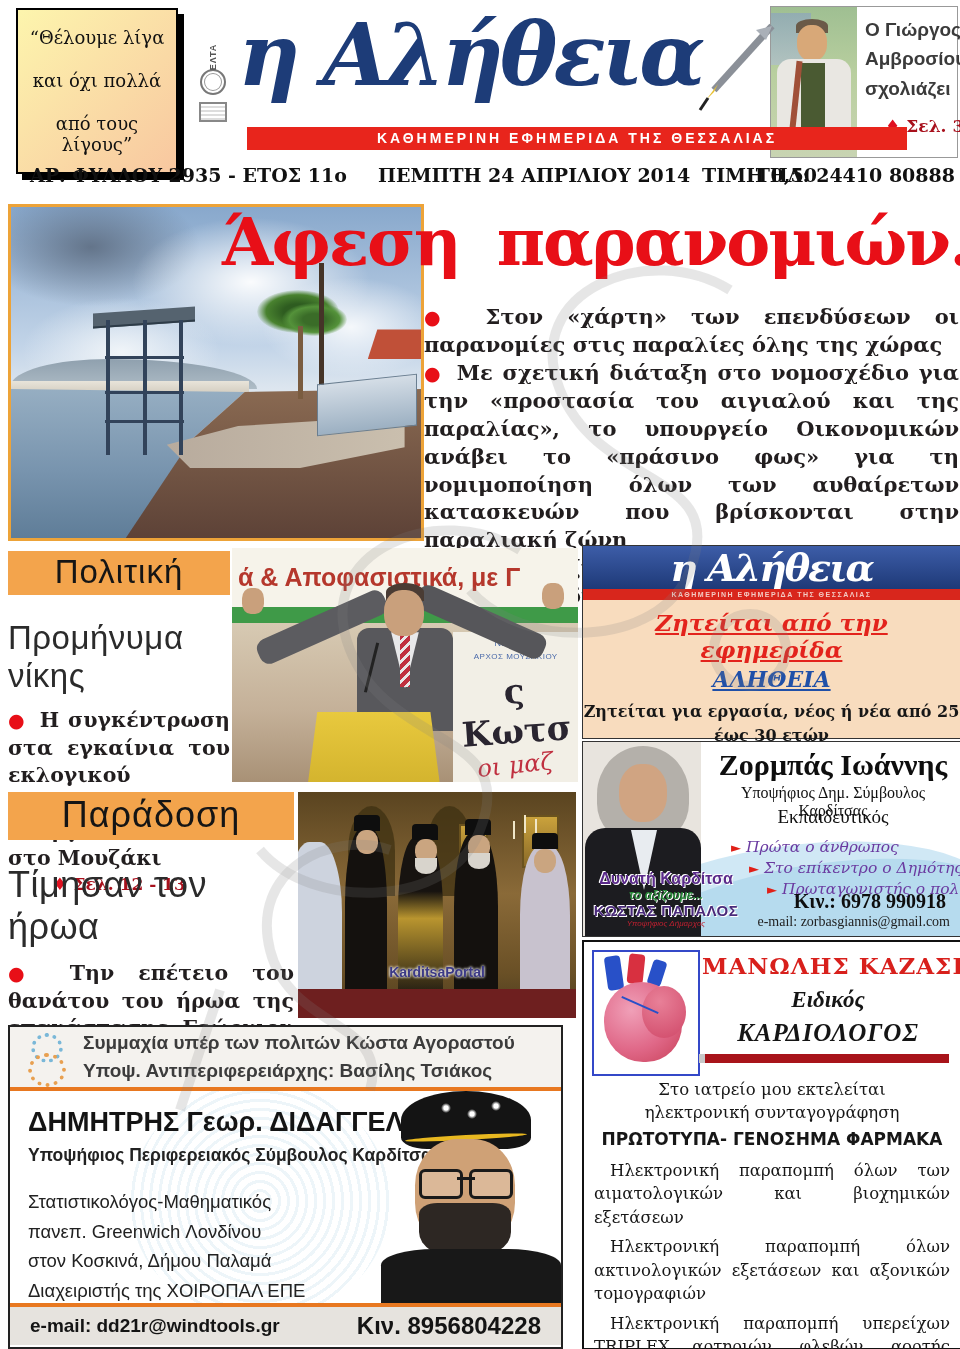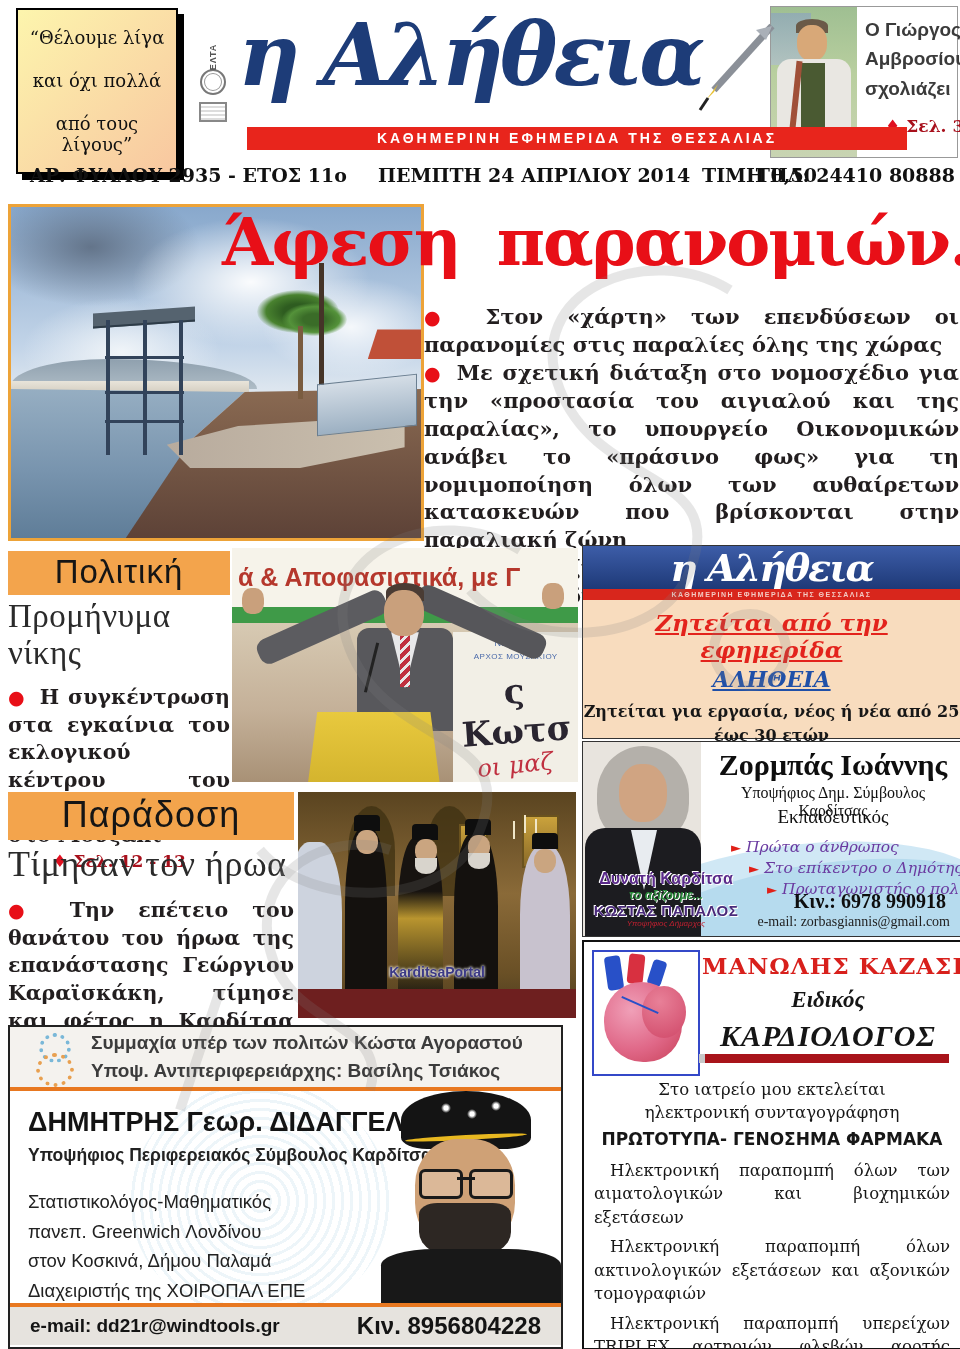--- a/index.html
+++ b/index.html
@@ -67,21 +67,21 @@
   .lead-headline{left:222px;top:208px;width:740px;font-family:"DejaVu Serif",serif;font-weight:bold;font-size:66px;
     line-height:1.05;color:#e80f17;letter-spacing:-2px;word-spacing:16px;z-index:5;white-space:nowrap;}
   .lead-bullets{left:424px;top:303px;width:535px;font-family:"DejaVu Serif",serif;font-weight:bold;
     font-size:21px;line-height:1.33;color:#221e1f;text-align:justify;}
   .lead-bullets p{margin:0;}
   .dot{color:#e80f17;font-size:19px;margin-right:4px;}
   .lead-ref{text-align:right;font-size:18px;margin-top:2px;}
 
   
   .sec-banner{background:#f3a44c;color:#151515;text-align:center;font-size:33px;letter-spacing:1px;padding:2px 0 4px;}
-  .sec-headline{font-size:33px;color:#2b2b2b;margin-top:3px;letter-spacing:.5px;font-family:Liberation Serif, serif;}
+  .sec-headline{font-size:33px;color:#2b2b2b;margin-top:24px;letter-spacing:.5px;}
   .sec-bullet{font-family:"DejaVu Serif",serif;font-weight:bold;font-size:20.5px;line-height:1.35;color:#221e1f;
     text-align:justify;margin-top:12px;}
   .sec-ref{text-align:center;font-size:17px;margin-top:1px;}
   .politics-col{left:8px;top:551px;width:222px;}
   .tradition-col{left:8px;top:792px;width:286px;}
   .tradition-col .sec-banner{font-size:36px;}
   .tradition-col .sec-headline{font-size:36px;}
 
   
   .rally-photo{left:232px;top:548px;width:346px;height:234px;overflow:hidden;background:linear-gradient(180deg,#d8cbb4 30%,#c4b098 70%,#a89176);}
@@ -161,31 +161,31 @@
   .kz-heart-box{position:absolute;left:8px;top:8px;width:104px;height:122px;border:2px solid #3448c8;overflow:hidden;background:#fff;}
   .kz-v1{position:absolute;left:12px;top:4px;width:16px;height:34px;background:#2850c8;border-radius:4px;transform:rotate(-8deg);}
   .kz-v2{position:absolute;left:34px;top:2px;width:16px;height:30px;background:#d83040;border-radius:4px;transform:rotate(6deg);}
   .kz-v3{position:absolute;left:56px;top:8px;width:14px;height:26px;background:#2850c8;border-radius:4px;transform:rotate(18deg);}
   .kz-heart{position:absolute;left:10px;top:30px;width:78px;height:80px;background:radial-gradient(circle at 35% 35%,#f0a0b8,#e06888 55%,#c84058);border-radius:48% 52% 46% 50%;}
   .kz-heart2{position:absolute;left:48px;top:34px;width:44px;height:52px;background:radial-gradient(circle at 40% 30%,#e88098,#d04868);border-radius:50%;}
   .kz-vein{position:absolute;left:26px;top:52px;width:40px;height:2px;background:#2850c8;transform:rotate(24deg);}
   .kz-title{position:absolute;left:118px;top:10px;width:252px;text-align:center;}
   .kz-name{color:#d8201c;font-family:"DejaVu Serif",serif;font-weight:bold;font-size:23px;letter-spacing:1px;white-space:nowrap;}
   .kz-t1{font-family:"Liberation Serif",serif;font-style:italic;font-weight:bold;font-size:23px;color:#151515;margin-top:8px;}
-  .kz-t2{font-family:"Liberation Serif",serif;font-style:italic;font-weight:bold;font-size:30px;color:#151515;margin-top:6px;letter-spacing:1px;}
+  .kz-t2{font-family:"Liberation Serif",serif;font-style:italic;font-weight:bold;font-size:25px;color:#151515;margin-top:6px;letter-spacing:1px;}
   .kz-bar{position:absolute;left:115px;top:112px;width:250px;height:9px;background:#a8141a;box-shadow:6px 0 0 #c8c8c8 inset;}
   .kz-body{position:absolute;left:10px;top:136px;width:356px;font-family:"DejaVu Serif",serif;font-size:16.5px;line-height:1.42;color:#171717;}
   .kz-c{text-align:center;}
   .kz-b{font-weight:bold;}
   .kz-body p{margin:0 0 6px;text-indent:16px;text-align:justify;}
   .kz-body .kz-c{text-indent:0;text-align:center;}
 
   
   .dd-ad{left:8px;top:1025px;width:551px;height:320px;border:2px solid #222;background:#fff;}
-  .dd-header{height:60px;background:#f4f2ee;display:flex;align-items:center;padding-left:23px;}
+  .dd-header{height:60px;background:#f4f2ee;display:flex;align-items:center;padding-left:15px;}
   .dd-logo{width:40px;height:48px;position:relative;flex:none;}
   .dd-ring{position:absolute;border:4px dotted #7ab8d8;border-radius:50%;}
   .dd-r1{left:6px;top:0;width:24px;height:22px;}
   .dd-r2{left:3px;top:20px;width:30px;height:26px;border-color:#e8a050;}
   .dd-htext{margin-left:18px;font-weight:bold;font-size:19px;line-height:1.45;color:#3c3c3c;}
   .dd-line{height:4px;background:#e87820;}
   .dd-main{position:relative;height:212px;background:#fff;overflow:hidden;}
   .dd-globe{position:absolute;left:120px;top:-10px;width:260px;height:240px;border-radius:50%;
     background:repeating-radial-gradient(circle at 50% 50%,rgba(120,180,210,.22) 0 3px,rgba(255,255,255,0) 3px 9px);opacity:.6;}
   .dd-name{position:absolute;left:18px;top:16px;font-weight:bold;font-size:27px;color:#141414;white-space:nowrap;}

